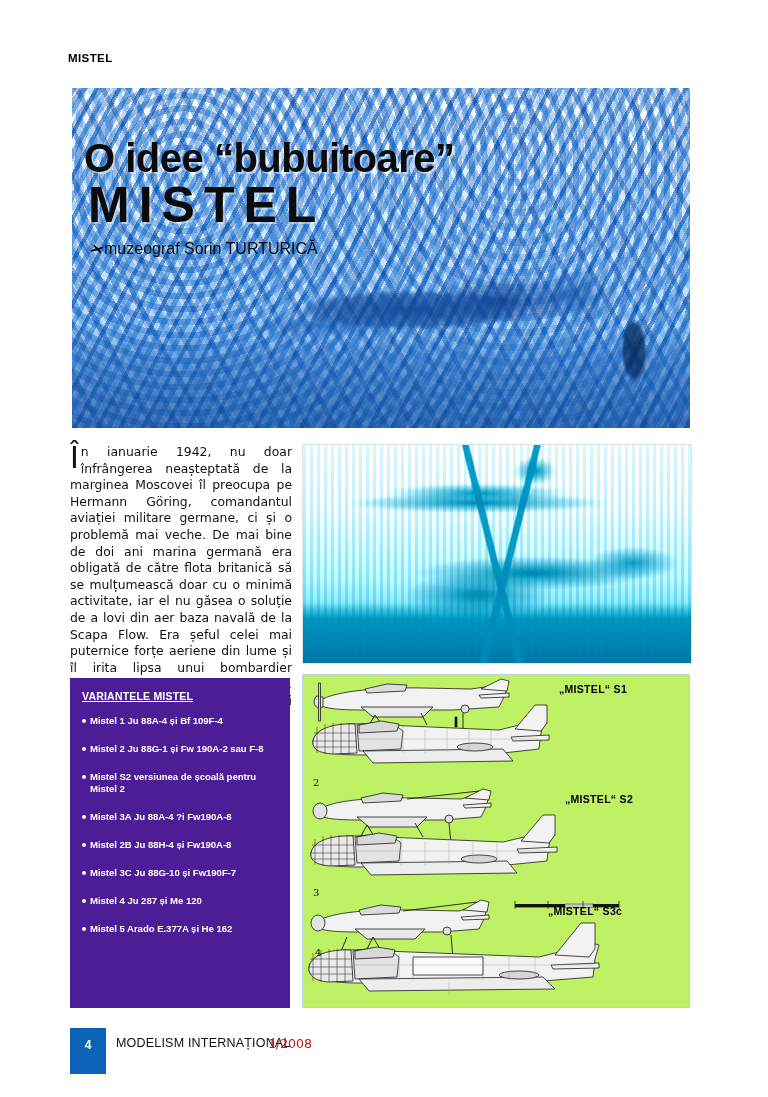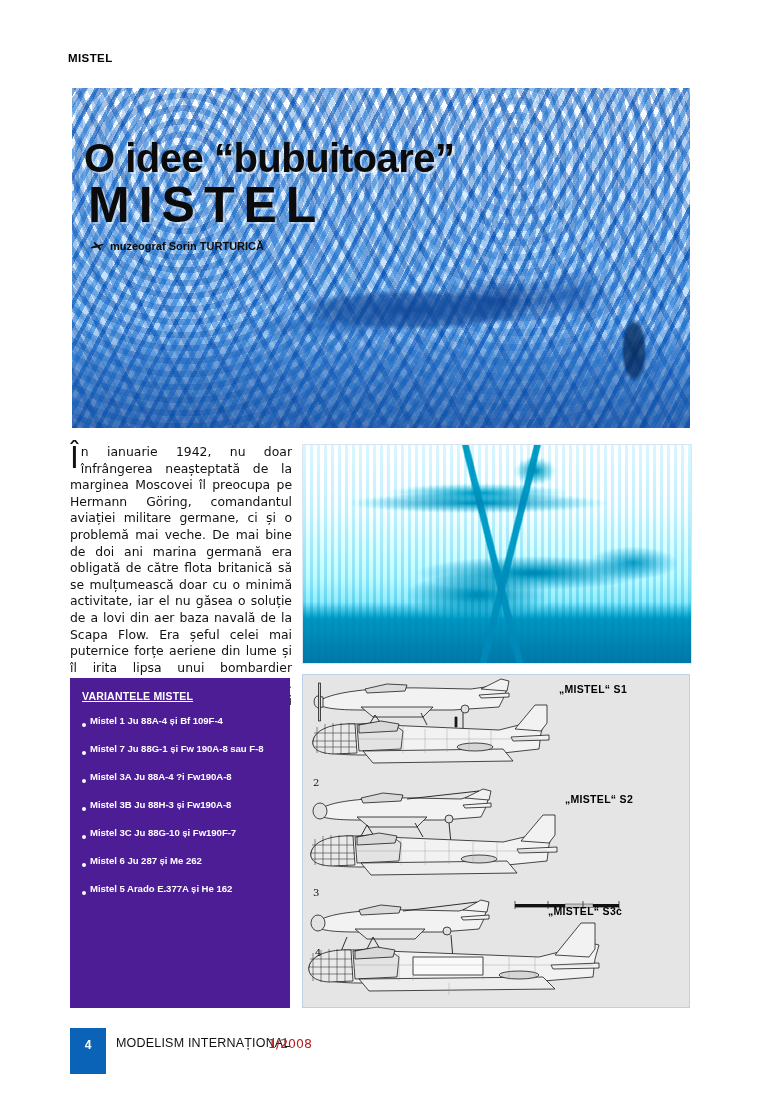--- a/index.html
+++ b/index.html
@@ -78,27 +78,26 @@
     font-weight: bold;
     color: #0b0b0b;
     letter-spacing: 9px;
     text-shadow: 2px 2px 0 rgba(255,255,255,.45);
     white-space: nowrap;
   }
   .hero-byline {
     position: absolute;
     left: 18px;
     top: 152px;
-    font-size: 11px;
-    font-weight: bold;
+    font-size: 16px;
+    font-weight: normal;
     color: #0d0d0d;
     white-space: nowrap;
     display: flex;
     align-items: center;
-    gap: 6px;
   }
   .plane-glyph {
     display: inline-block;
     width: 14px;
     height: 10px;
     position: relative;
   }
   .plane-glyph svg { display:block; }
 
   
@@ -179,21 +178,21 @@
     text-decoration: underline;
     letter-spacing: 0.2px;
     margin-bottom: 13px;
   }
   .variant-item {
     font-size: 9.6px;
     font-weight: bold;
     line-height: 12px;
     margin-bottom: 16px;
     display: flex;
-    align-items: flex-end;
+    align-items: flex-start;
     gap: 4px;
     letter-spacing: -0.05px;
   }
   .variant-item:last-child { margin-bottom: 1px; }
   .bullet {
     width: 4px;
     height: 4px;
     background: #ffffff;
     border-radius: 50%;
     flex: 0 0 auto;
@@ -201,21 +200,21 @@
   }
 
   
   .drawings {
     position: absolute;
     left: 302px;
     top: 674px;
     width: 388px;
     height: 334px;
     border: 1px solid #b9d2ea;
-    background: #e5e5e5;
+    background: #bef264;
     box-sizing: border-box;
     overflow: hidden;
   }
   .draw-label {
     position: absolute;
     font-size: 10.5px;
     font-weight: bold;
     color: #000;
     white-space: nowrap;
     letter-spacing: 0.3px;
@@ -296,37 +295,41 @@
 </div>
 
 <div class="variants">
   <div class="variants-title">VARIANTELE MISTEL</div>
   <div class="variant-item">
       <span class="bullet"></span>
       <span>Mistel 1 Ju 88A-4 și Bf 109F-4</span>
     </div>
   <div class="variant-item">
       <span class="bullet"></span>
-      <span>Mistel 7 Ju 88G-1 și Fw 190A-8 sau F-8</span>
+      <span>Mistel 2 Ju 88G-1 și Fw 190A-2 sau F-8</span>
+    </div>
+  <div class="variant-item">
+      <span class="bullet"></span>
+      <span>Mistel S2 versiunea de școală pentru Mistel 2</span>
     </div>
   <div class="variant-item">
       <span class="bullet"></span>
       <span>Mistel 3A Ju 88A-4 ?i Fw190A-8</span>
     </div>
   <div class="variant-item">
       <span class="bullet"></span>
-      <span>Mistel 3B Ju 88H-3 și Fw190A-8</span>
+      <span>Mistel 2B Ju 88H-4 și Fw190A-8</span>
     </div>
   <div class="variant-item">
       <span class="bullet"></span>
       <span>Mistel 3C Ju 88G-10 și Fw190F-7</span>
     </div>
   <div class="variant-item">
       <span class="bullet"></span>
-      <span>Mistel 6 Ju 287 și Me 262</span>
+      <span>Mistel 4 Ju 287 și Me 120</span>
     </div>
   <div class="variant-item">
       <span class="bullet"></span>
       <span>Mistel 5 Arado E.377A și He 162</span>
     </div>
 </div>
 
 <div class="drawings">
 
   <svg width="388" height="120" viewBox="0 0 388 120" style="position:absolute;left:0;top:2px">

